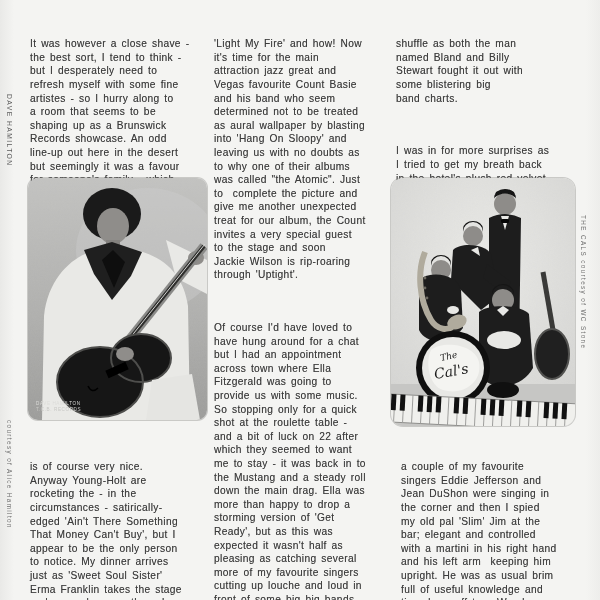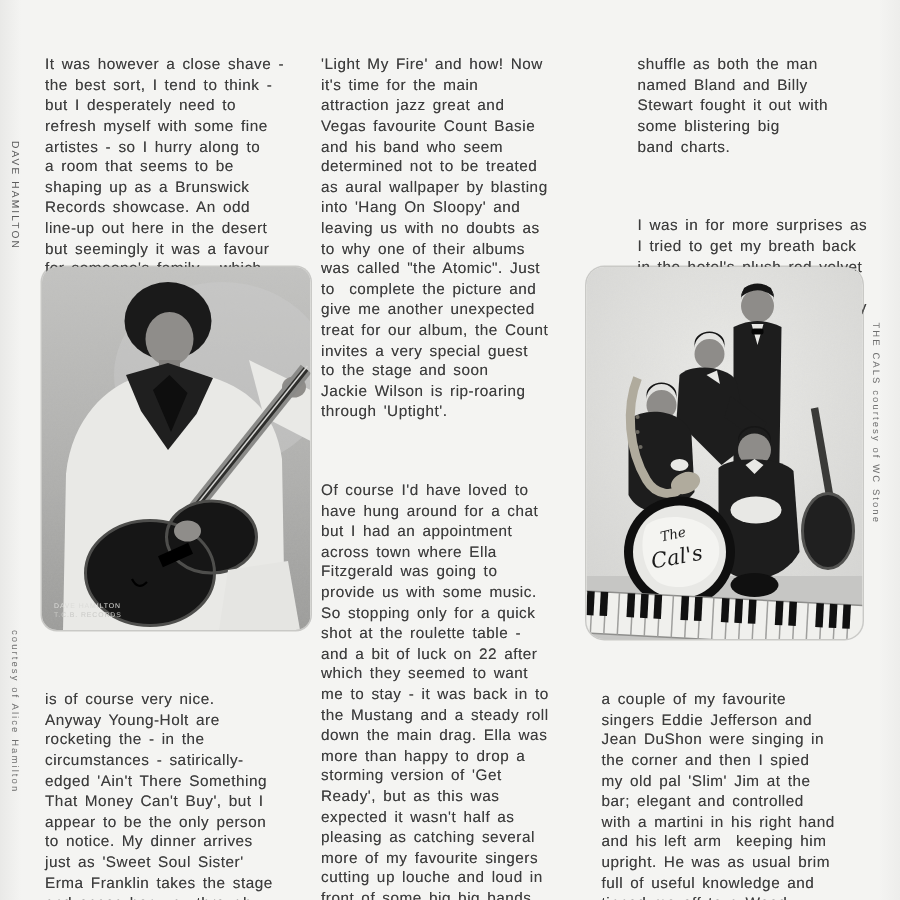--- a/index.html
+++ b/index.html
@@ -15,21 +15,21 @@
     font-size:10.2px;
     line-height:13.6px;
     letter-spacing:0.35px;
     word-spacing:1.6px;
     color:#3c3c3c;
     text-shadow:0 0 0.4px rgba(60,60,60,0.55);
   }
   .col p{margin:0 0 12px 0;}
   #col1top{left:30px;top:10px;}
   #col2{left:214px;top:10px;}
-  #col3top{left:425px;top:10px;}
+  #col3top{left:396px;top:10px;}
   #col1bot{left:30px;top:433px;}
   #col3bot{left:401px;top:433px;}
   .vcap{
     position:absolute;
     writing-mode:vertical-rl;
     font-size:6.8px;
     letter-spacing:1.4px;
     color:#5d5d5d;
     white-space:pre;
   }

